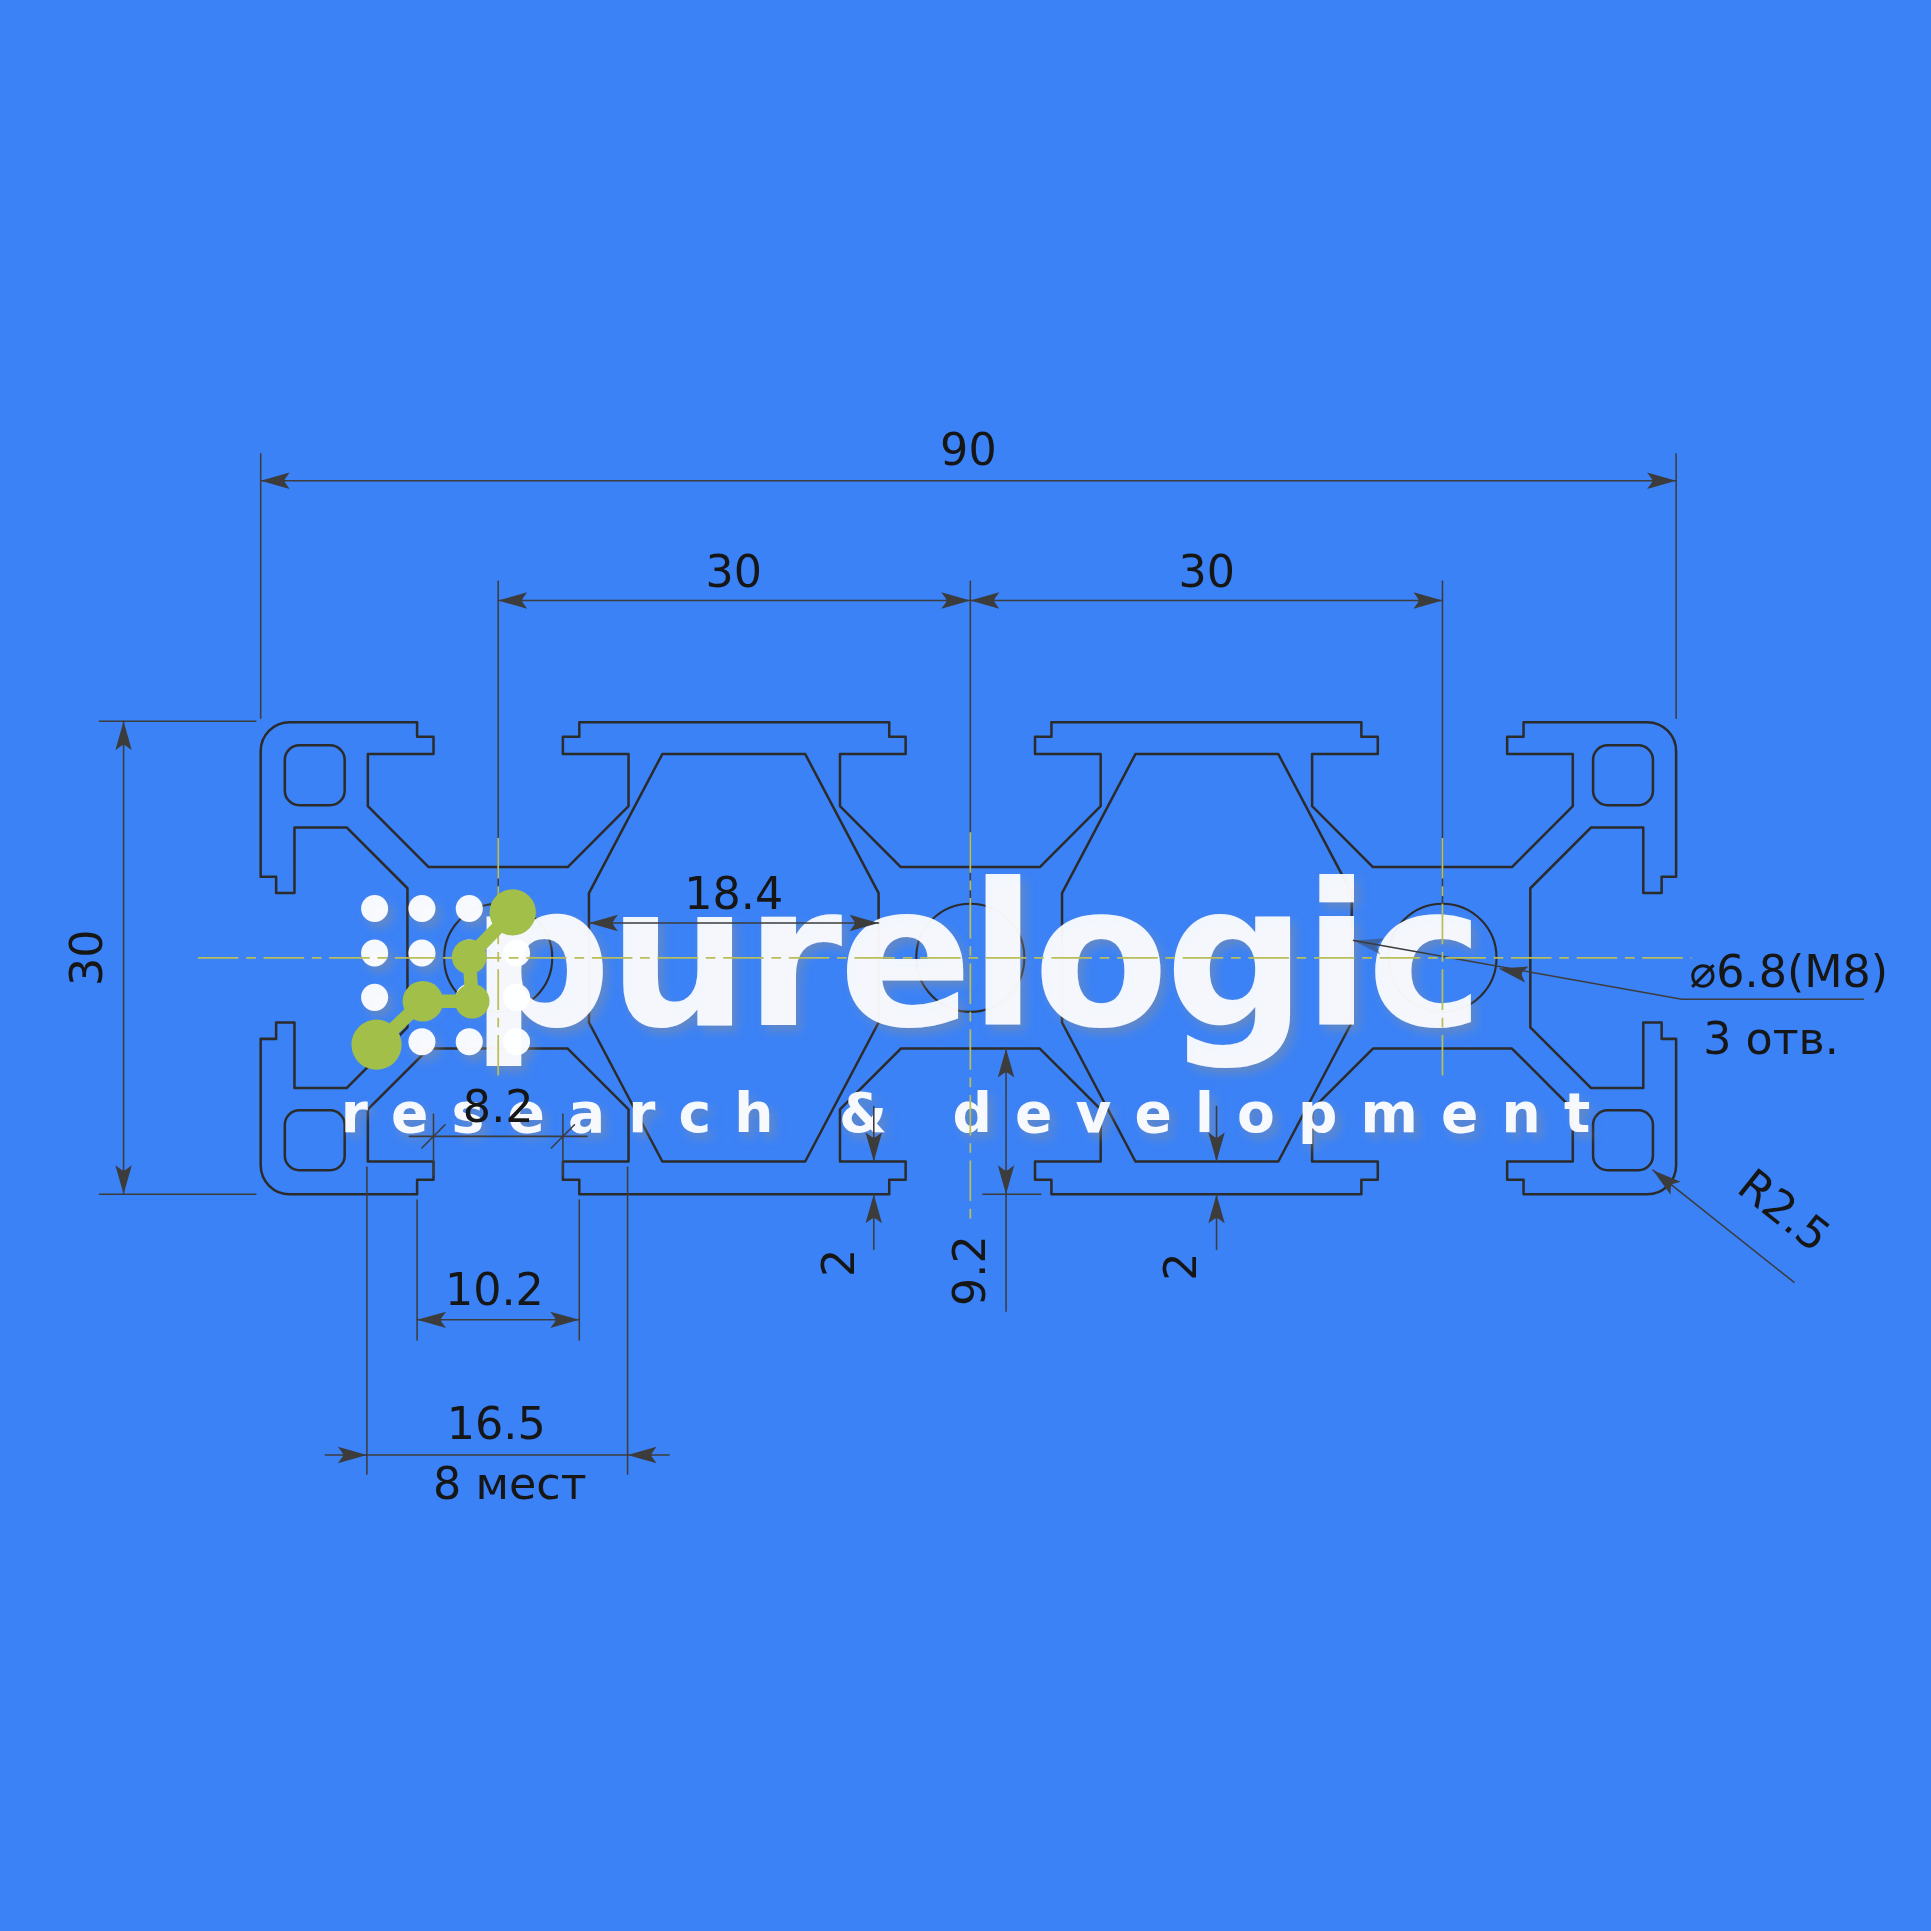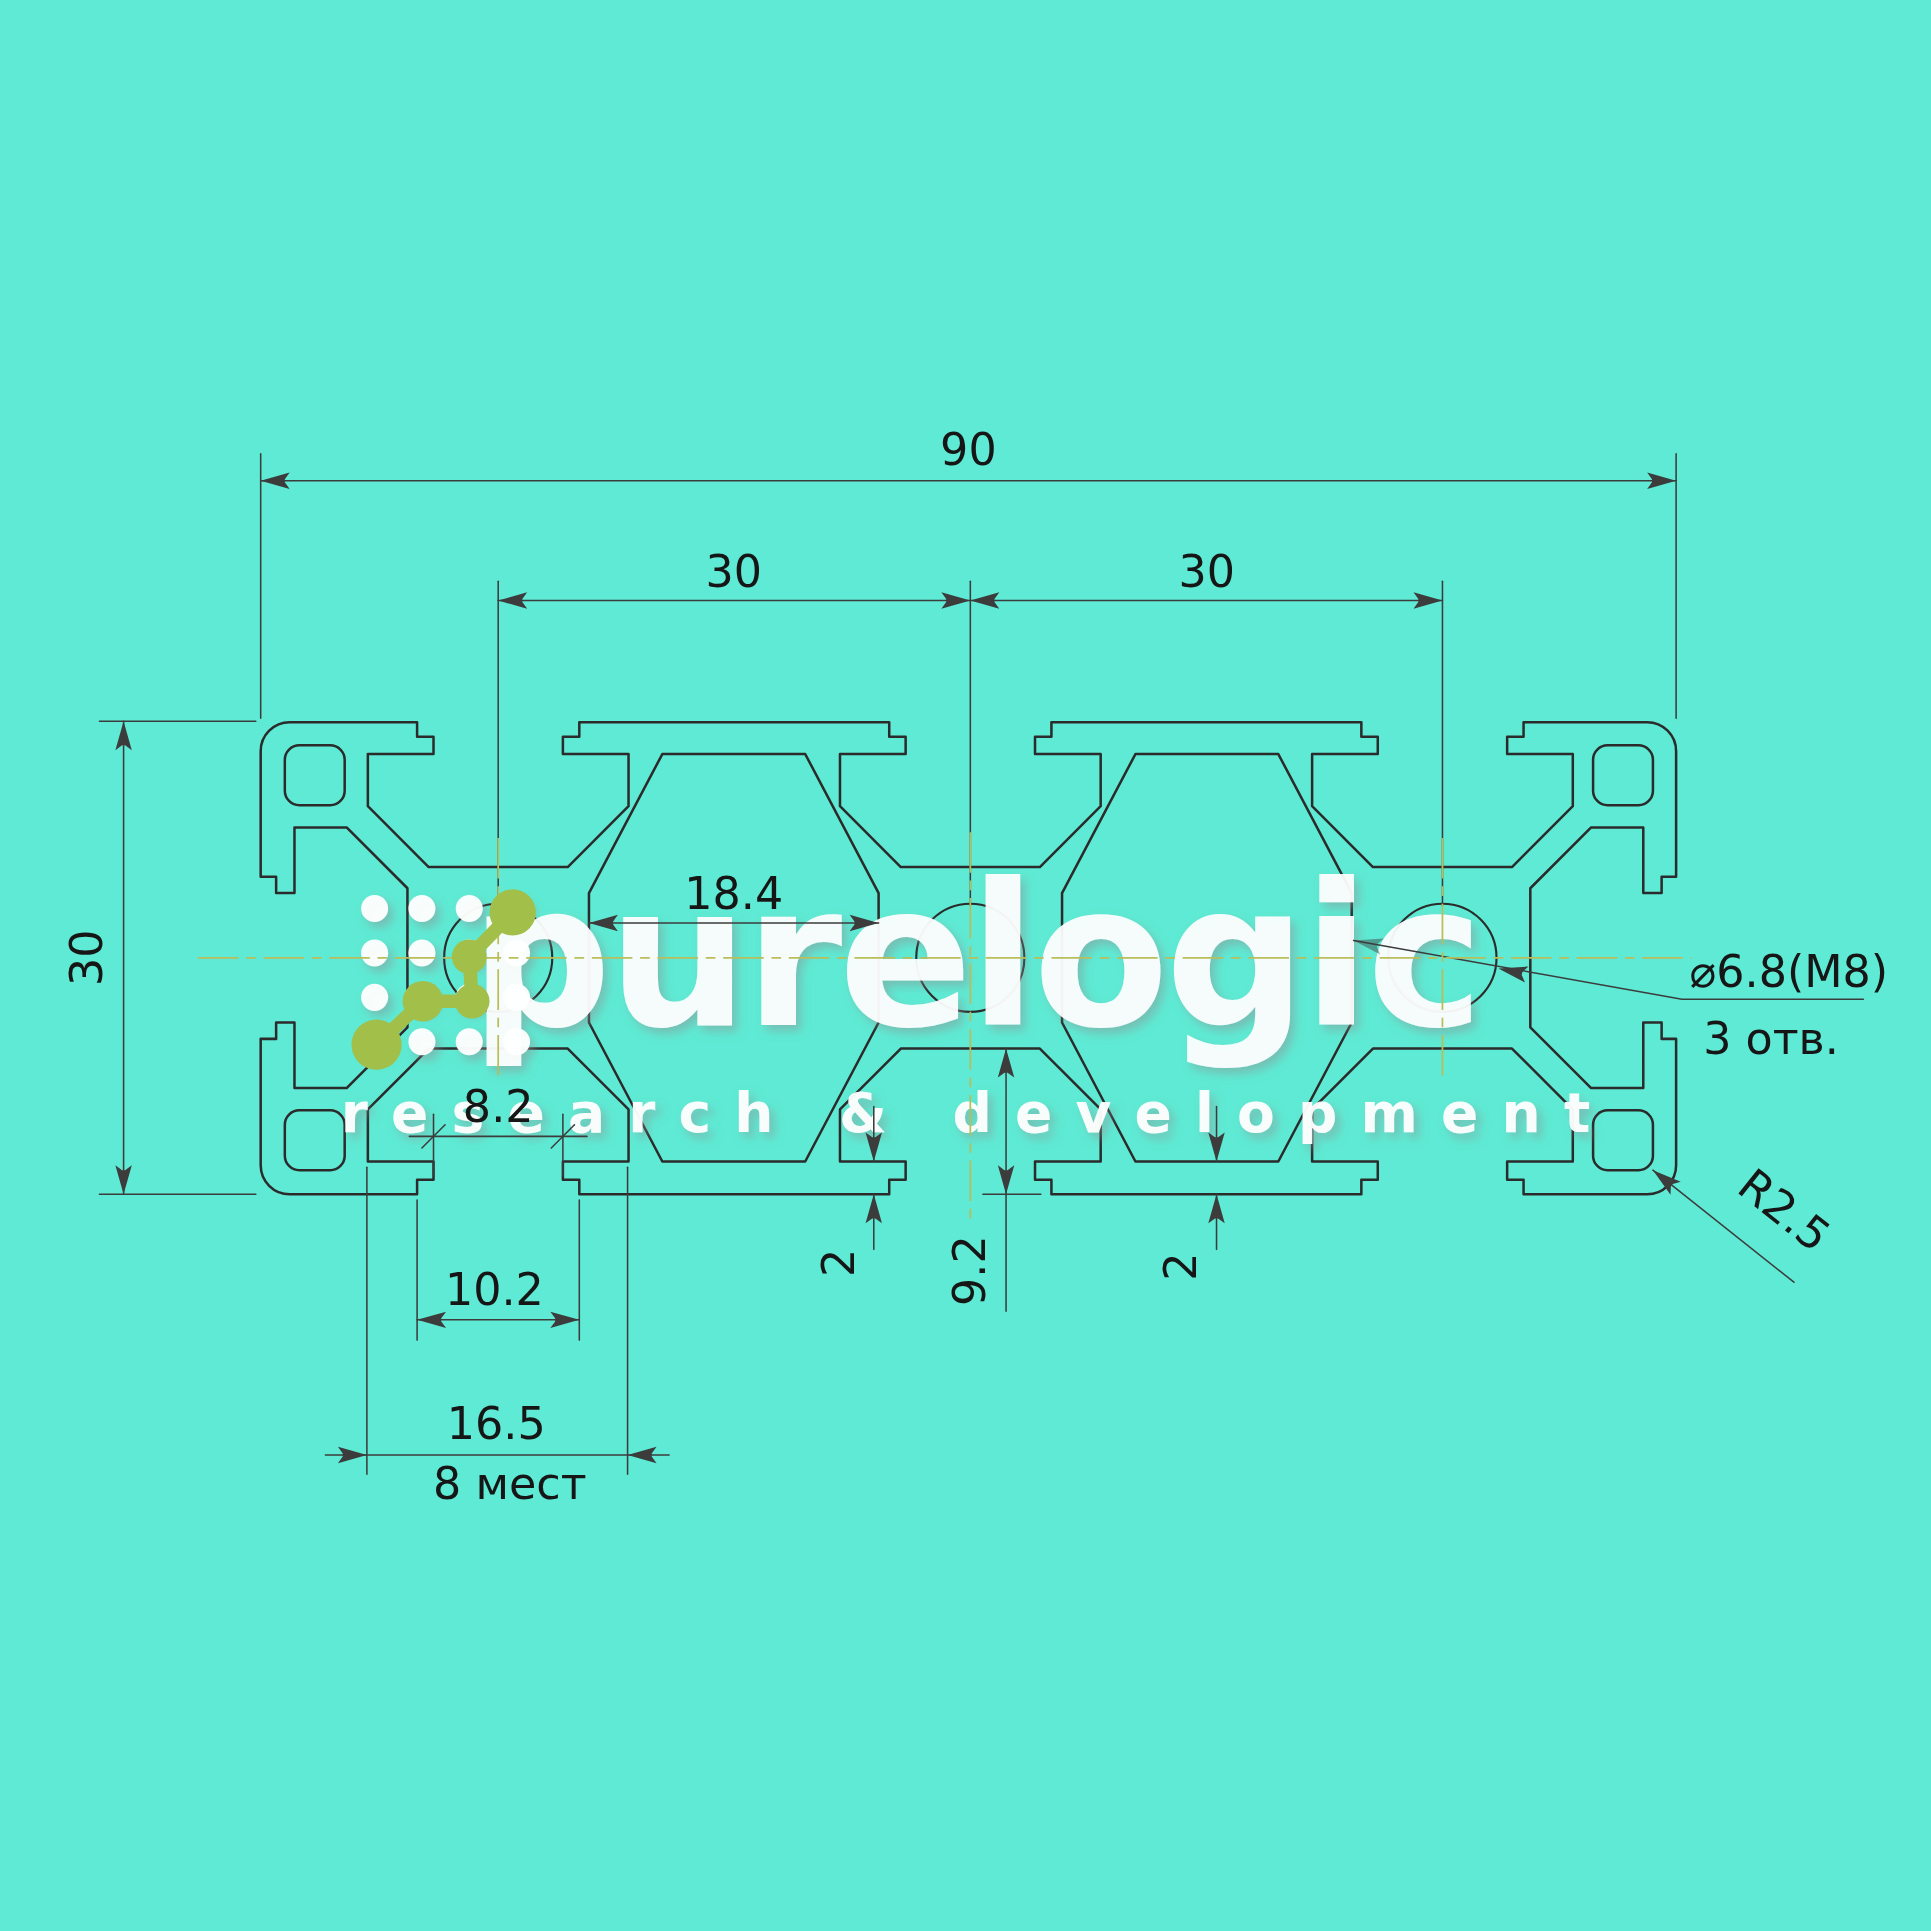--- a/index.html
+++ b/index.html
@@ -1,20 +1,20 @@
 <!DOCTYPE html>
 <html style="--line: #2b2b2b; --dimension: #3c3c3c; --centerline: #b9bd5a; --logo-green: #a2bf4a; --watermark: #ffffff;"><head>
 <meta charset="utf-8">
 <style>
   :root{
     --line:#2b2b2b; --dimension:#3c3c3c; --centerline:#b9bd5a;
     --logo-green:#a2bf4a; --watermark:#ffffff;
   }
   html,body{margin:0;padding:0;background:#ffffff;}
-  .stage{position:relative;width:1931px;height:1931px;background:#5eead4;overflow:hidden;}
+  .stage{position:relative;width:1931px;height:1931px;background:#3b82f6;overflow:hidden;}
   svg{position:absolute;left:0;top:0;}
   .p  {fill:none;stroke:var(--line);stroke-width:2.6;stroke-linejoin:round;stroke-linecap:round;}
   .pc {fill:none;stroke:var(--line);stroke-width:2.2;}
   .d  {fill:none;stroke:var(--dimension);stroke-width:1.6;stroke-linecap:round;}
   .arr{fill:var(--dimension);stroke:none;}
   .cl {fill:none;stroke:var(--centerline);stroke-width:1.8;stroke-dasharray:42 8 10 8;}
   .dt {font-family:"DejaVu Sans","Liberation Sans",sans-serif;font-size:46px;fill:#161616;}
   .mid{text-anchor:middle;}
   .wm-brand{font-family:"DejaVu Sans","Liberation Sans",sans-serif;font-weight:bold;
             font-size:205px;letter-spacing:-4px;fill:var(--watermark);fill-opacity:0.93;}

